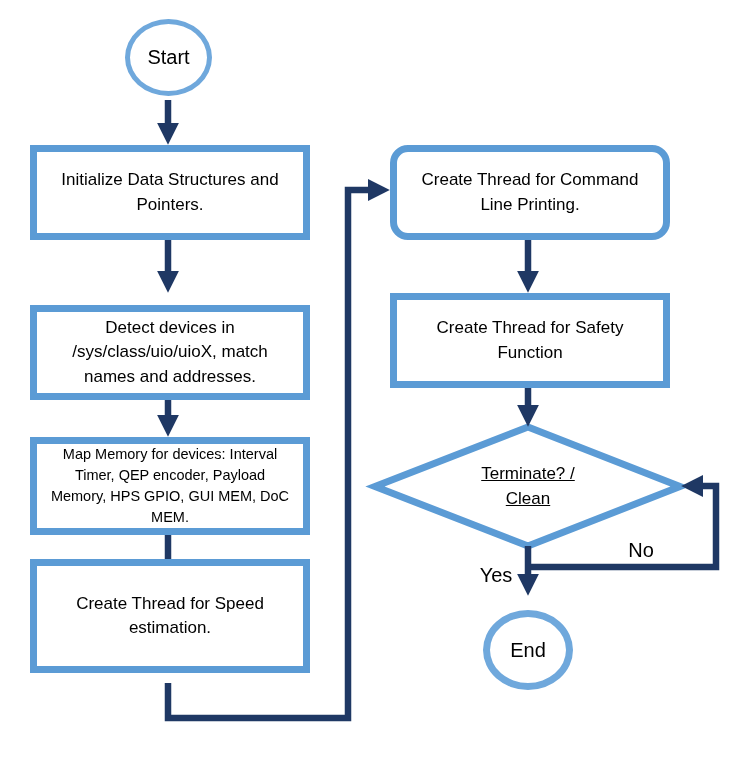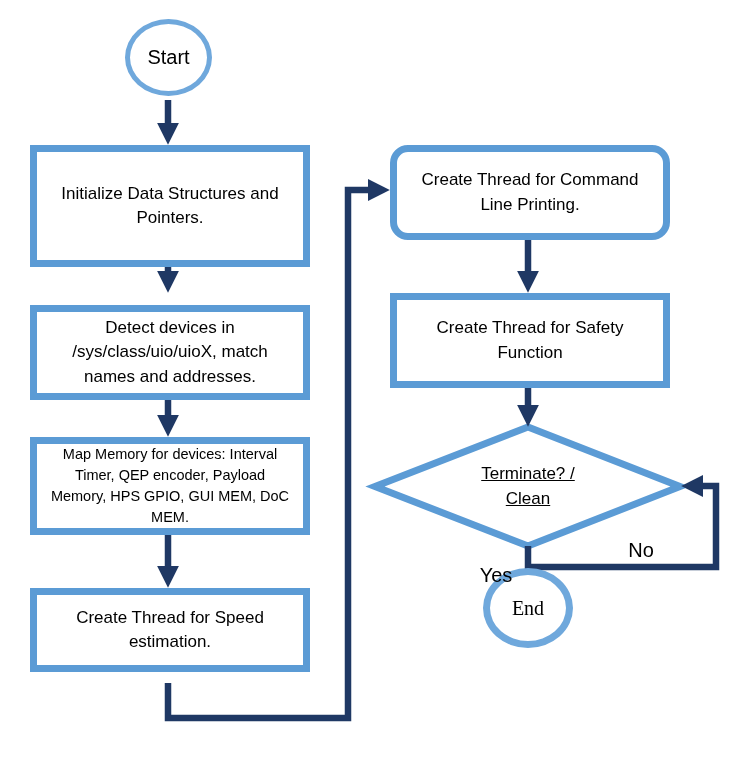--- a/index.html
+++ b/index.html
@@ -55,30 +55,29 @@
     padding: 0 12px;
   }
   .terminal {
     border-radius: 50%;
     font-size: 20px;
   }
   #node-start {
     left: 125px; top: 19px; width: 87px; height: 77px;
     border: 5px solid var(--color-terminal_border);
   }
-  #node-init   { left: 30px;  top: 145px; height: 122px; }
+  #node-init   { left: 30px;  top: 145px; height: 95px; }
   #node-detect { left: 30px;  top: 305px; height: 95px; }
   #node-map    { left: 30px;  top: 437px; height: 98px; font-size: 14.5px; line-height: 1.45; padding: 12px 10px; }
-  #node-speed  { left: 30px;  top: 588px; height: 84px; justify-content: flex-end; }
+  #node-speed  { left: 30px;  top: 559px; height: 114px; justify-content: flex-end; }
   #node-cli    { left: 390px; top: 145px; height: 95px; border-radius: 18px; }
   #node-safety { left: 390px; top: 293px; height: 95px; }
   #node-end {
-    left: 483px; top: 568px; width: 90px; height: 80px;
+    left: 483px; top: 610px; width: 90px; height: 80px;
     border: 7px solid var(--color-terminal_border);
-    font-family: Liberation Serif, serif;
   }
   #node-terminate-label {
     position: absolute;
     left: 468px; top: 462px; width: 120px;
     display: flex; align-items: center; justify-content: center;
     text-align: center;
     font-size: 17px;
     line-height: 1.45;
     text-decoration: underline;
   }

